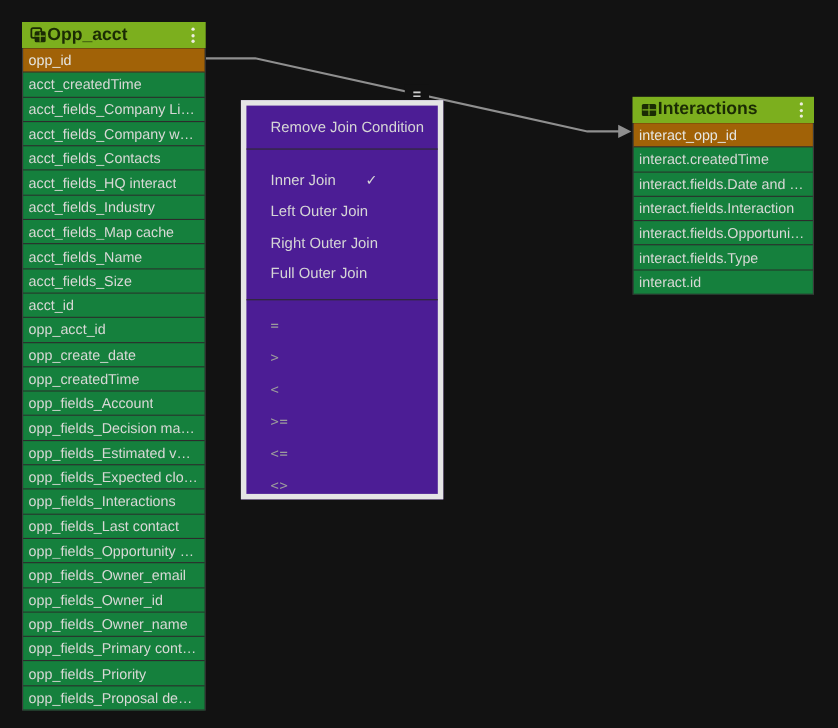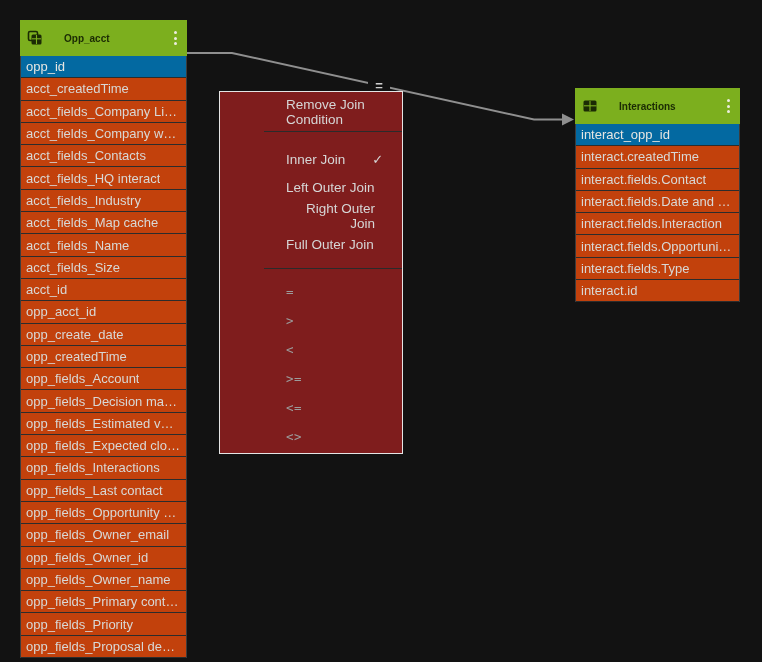--- a/index.html
+++ b/index.html
@@ -7,47 +7,47 @@
     width:762px;height:662px;position:relative;overflow:hidden;
     background:#121212;
     font-family:"Liberation Sans", sans-serif;
     -webkit-font-smoothing:antialiased;
   }
   .table-card{position:absolute;z-index:8;}
   .table-card.left{left:20px;top:20px;width:167px;}
   .table-card.right{left:575px;top:88px;width:165px;}
 
   .table-header{
-    height:36px;display:flex;align-items:center;gap:21px;padding:0 7px;
-    background:#7CAF1E;color:#1B2B04;font-weight:bold;font-size:10px;
+    height:24px;display:flex;align-items:center;gap:0;padding:0 7px;
+    background:#7CAF1E;color:#1B2B04;font-weight:bold;font-size:16px;
     box-sizing:border-box;
   }
   .table-header .title{flex:0 1 auto;white-space:nowrap;overflow:hidden;}
   .hdr-icon{display:flex;align-items:center;flex:0 0 auto;}
   .kebab{margin-left:auto;display:flex;flex-direction:column;gap:2.5px;padding:2px 3px;cursor:pointer;}
   .kebab .dot{width:3px;height:3px;border-radius:50%;background:#EDEDE0;}
 
   .rows{border-left:1px solid #3C3C3C;border-right:1px solid #3C3C3C;background:#191919;}
   .row{
     height:22.3px;box-sizing:border-box;display:flex;align-items:center;
     padding:0 5px;font-size:13px;color:#D8D8D6;
-    border-bottom:1px solid #2C2C2C;background:#c2410c;
+    border-bottom:1px solid #2C2C2C;background:#15803d;
     white-space:nowrap;overflow:hidden;
   }
   .row .row-label{white-space:nowrap;overflow:hidden;}
-  .row.selected{background:#0369a1;color:#E6E6E2;}
+  .row.selected{background:#a16207;color:#E6E6E2;}
 
   
   #connector-svg{position:absolute;left:0;top:0;z-index:5;pointer-events:none;}
 
   
   .menu{
     position:absolute;left:219px;top:91px;width:184px;height:363px;
-    background:#7f1d1d;border:1px solid #e5e5e5;box-sizing:border-box;
-    z-index:10;font-size:13.5px;color:#D6D6D6;padding-left:44px;
+    background:#4c1d95;border:5px solid #e5e5e5;box-sizing:border-box;
+    z-index:10;font-size:13.5px;color:#D6D6D6;
   }
   .menu-item{height:28.5px;display:flex;align-items:center;padding-left:22px;cursor:pointer;}
   .menu-item.tall{height:39px;}
   .menu-divider{border-top:1px solid #2B2B2B;height:0;}
   .menu-group.joins{padding:13px 0 9px 0;text-align:right;}
   .menu-group.ops{padding:8px 0;}
   .menu-group.ops .menu-item{height:29px;font-family:"DejaVu Sans Mono", monospace;font-size:12.5px;color:#9C9C9C;letter-spacing:0.5px;}
   .check{margin-left:27px;font-size:13px;color:#D6D6D6;}
 </style>
 </head>
@@ -179,23 +179,20 @@
     </span>
   </div>
   <div class="rows">
       <div class="row selected">
     <span class="row-label">interact_opp_id</span>
   </div>
       <div class="row">
     <span class="row-label">interact.createdTime</span>
   </div>
       <div class="row">
-    <span class="row-label">interact.fields.Contact</span>
-  </div>
-      <div class="row">
     <span class="row-label">interact.fields.Date and …</span>
   </div>
       <div class="row">
     <span class="row-label">interact.fields.Interaction</span>
   </div>
       <div class="row">
     <span class="row-label">interact.fields.Opportuni…</span>
   </div>
       <div class="row">
     <span class="row-label">interact.fields.Type</span>

